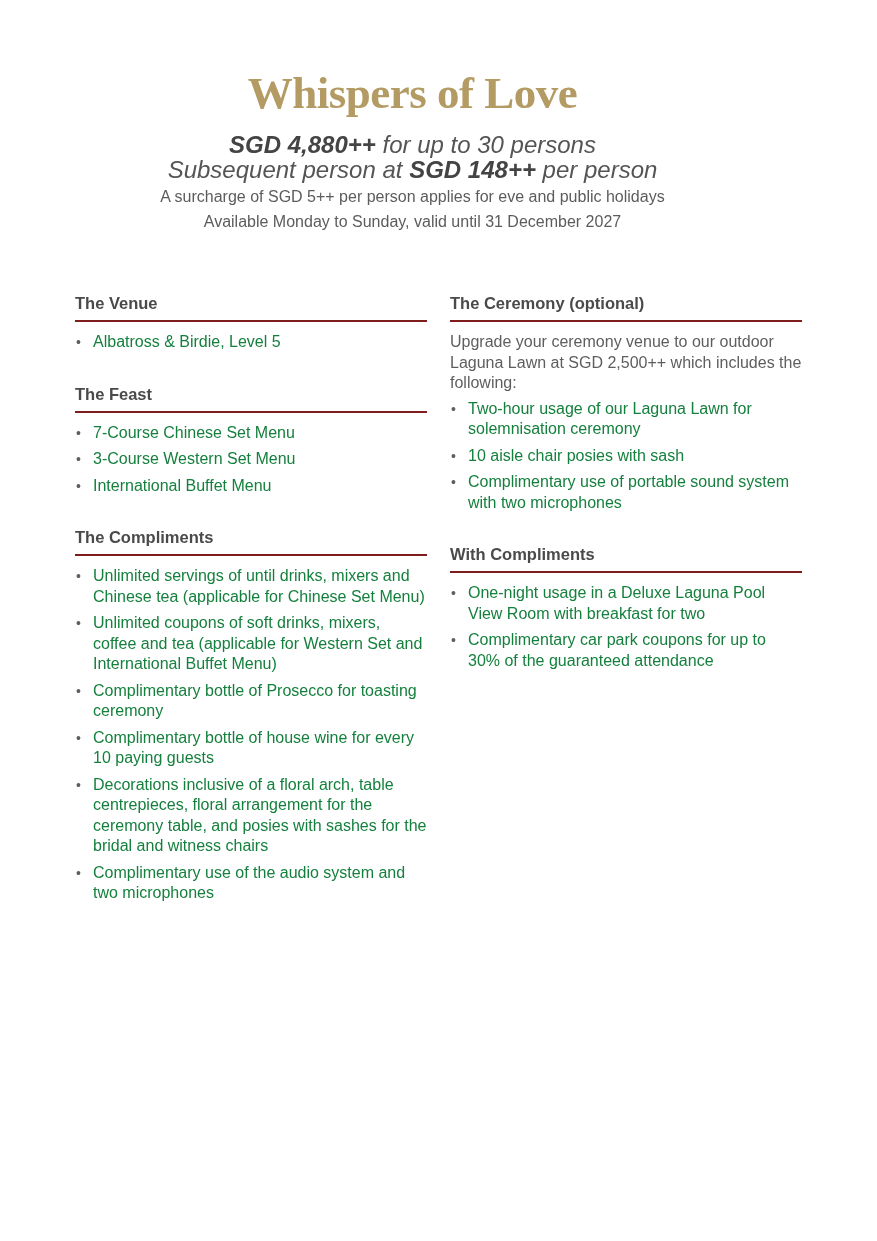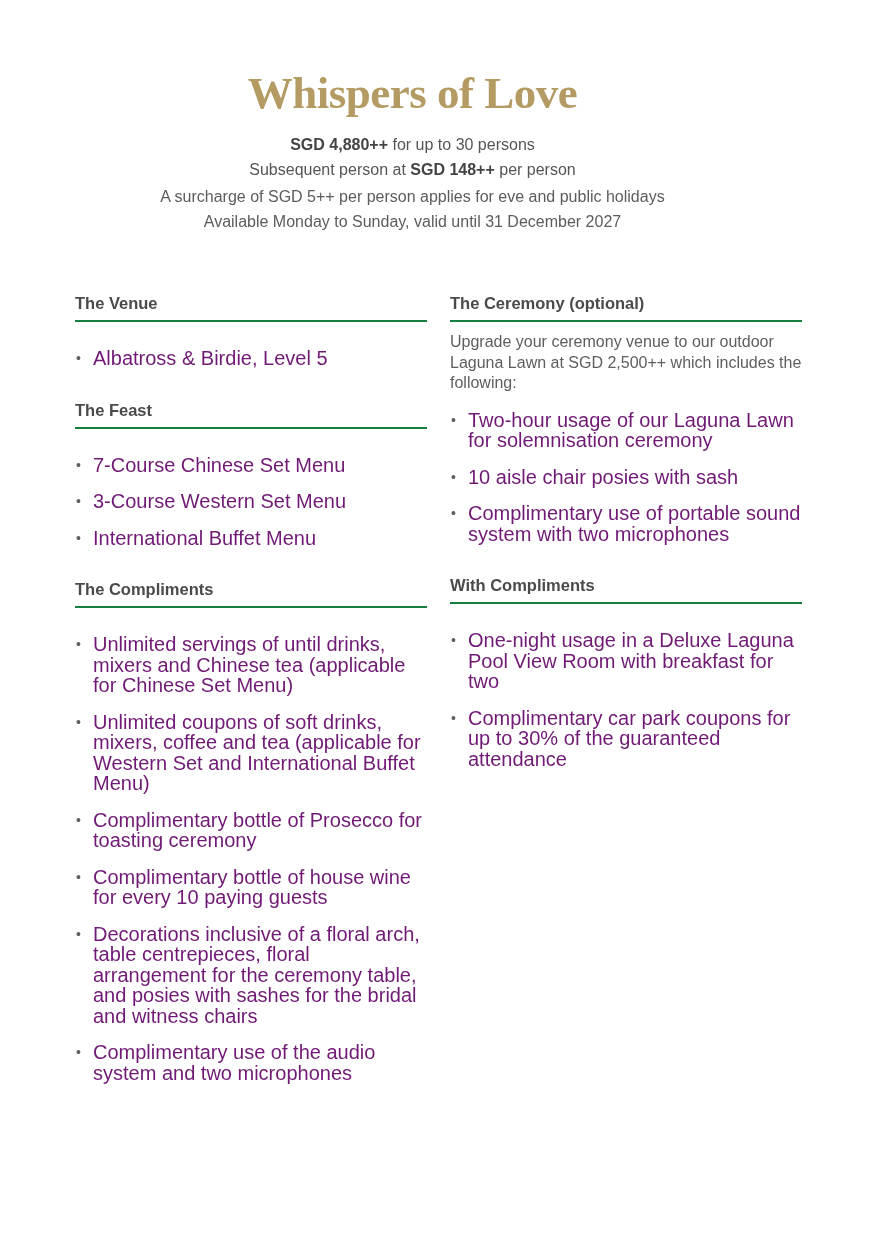--- a/index.html
+++ b/index.html
@@ -24,24 +24,25 @@
     }
     .title {
       font-family: "Liberation Serif", serif;
       font-size: 45px;
       color: #b39b63;
       margin: 0;
       line-height: 54px;
       letter-spacing: -0.5px;
     }
     .price-line {
-      font-size: 16px;
+      font-size: 24px;
       color: #555555;
       line-height: 25px;
       margin: 0;
+      font-style: italic;
     }
     .price-line b {
       color: #444444;
       font-weight: bold;
     }
     .price-line.first { margin-top: 12px; }
     .note-line {
       font-size: 16px;
       color: #5c5c5c;
       line-height: 25px;
@@ -56,44 +57,43 @@
     .col-right { left: 450px; }
 
     .section { margin-bottom: 26px; }
     .section-title {
       font-size: 16.5px;
       font-weight: bold;
       color: #4a4a4a;
       margin: 0;
       padding-bottom: 6px;
       line-height: 22px;
-      border-bottom: 2px solid #15803d;
+      border-bottom: 2px solid #7f1d1d;
     }
     .section-body {
       padding-top: 10px;
     }
     .intro {
       font-size: 16px;
       line-height: 20.5px;
       color: #5e5e5e;
       margin: 0 0 5px 0;
     }
     ul.bullets {
       list-style: none;
       margin: 0;
       padding: 0;
     }
     ul.bullets li {
       position: relative;
       padding-left: 18px;
-      font-size: 20px;
+      font-size: 16px;
       line-height: 20.5px;
-      color: #701a75;
+      color: #15803d;
       margin-bottom: 6px;
-      margin-top: 16px;
     }
     ul.bullets li::before {
       content: "\2022";
       position: absolute;
       left: 1px;
       top: 0;
       color: #5e5e5e;
       font-size: 14px;
     }
     .venue-list li { padding-left: 18px; }

